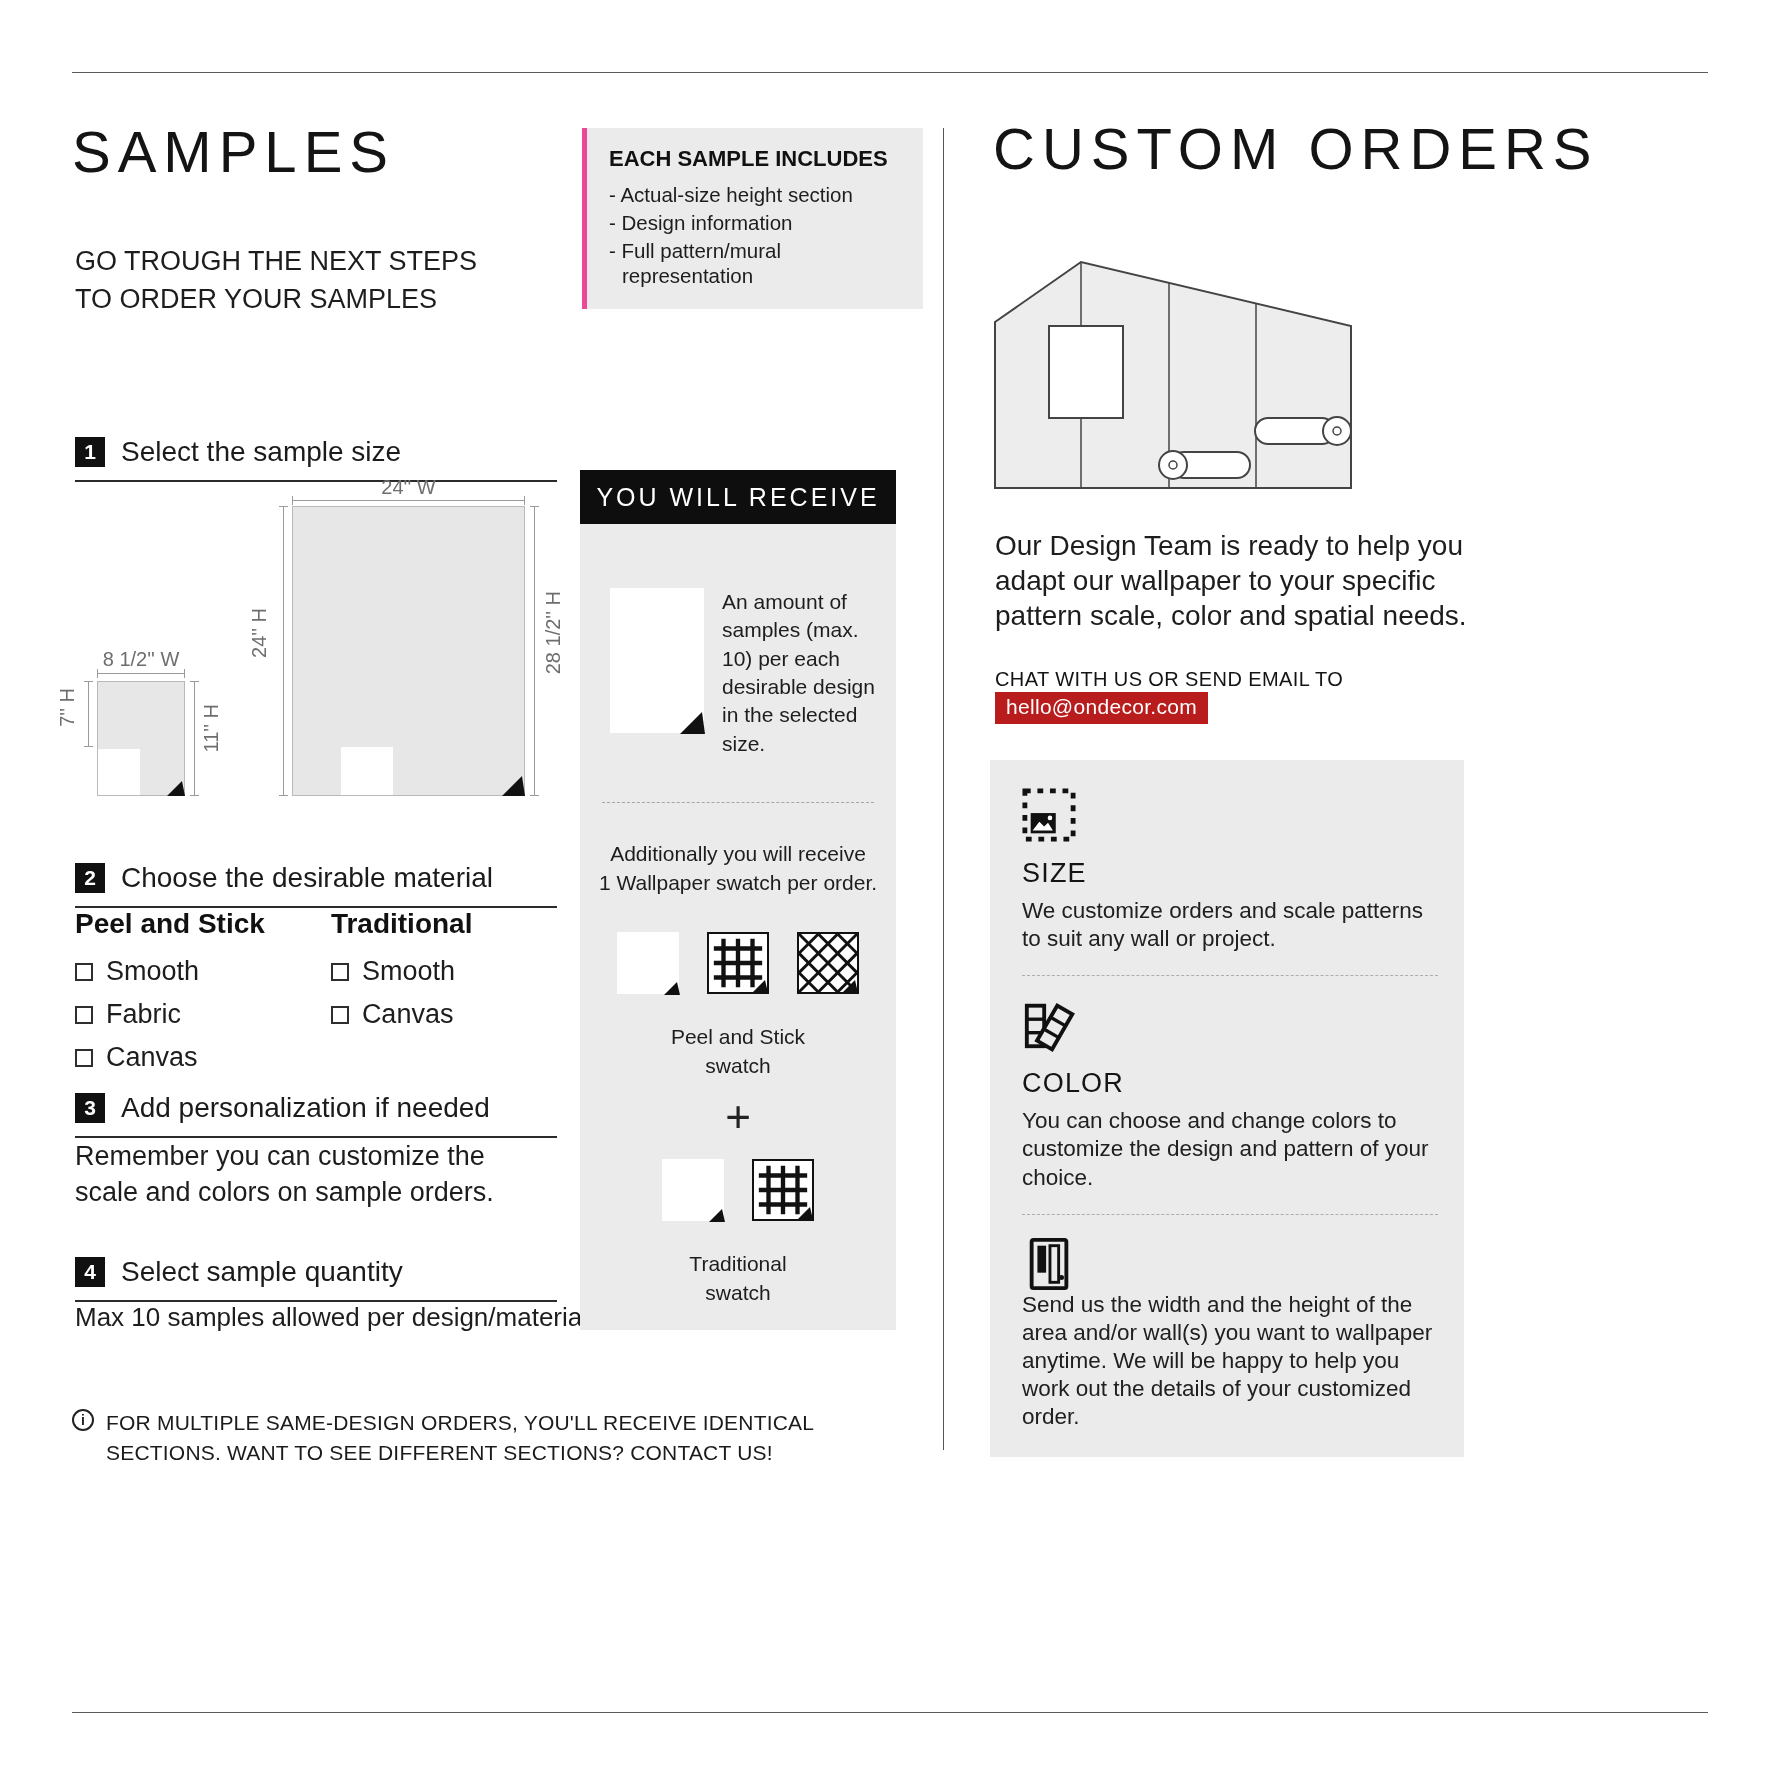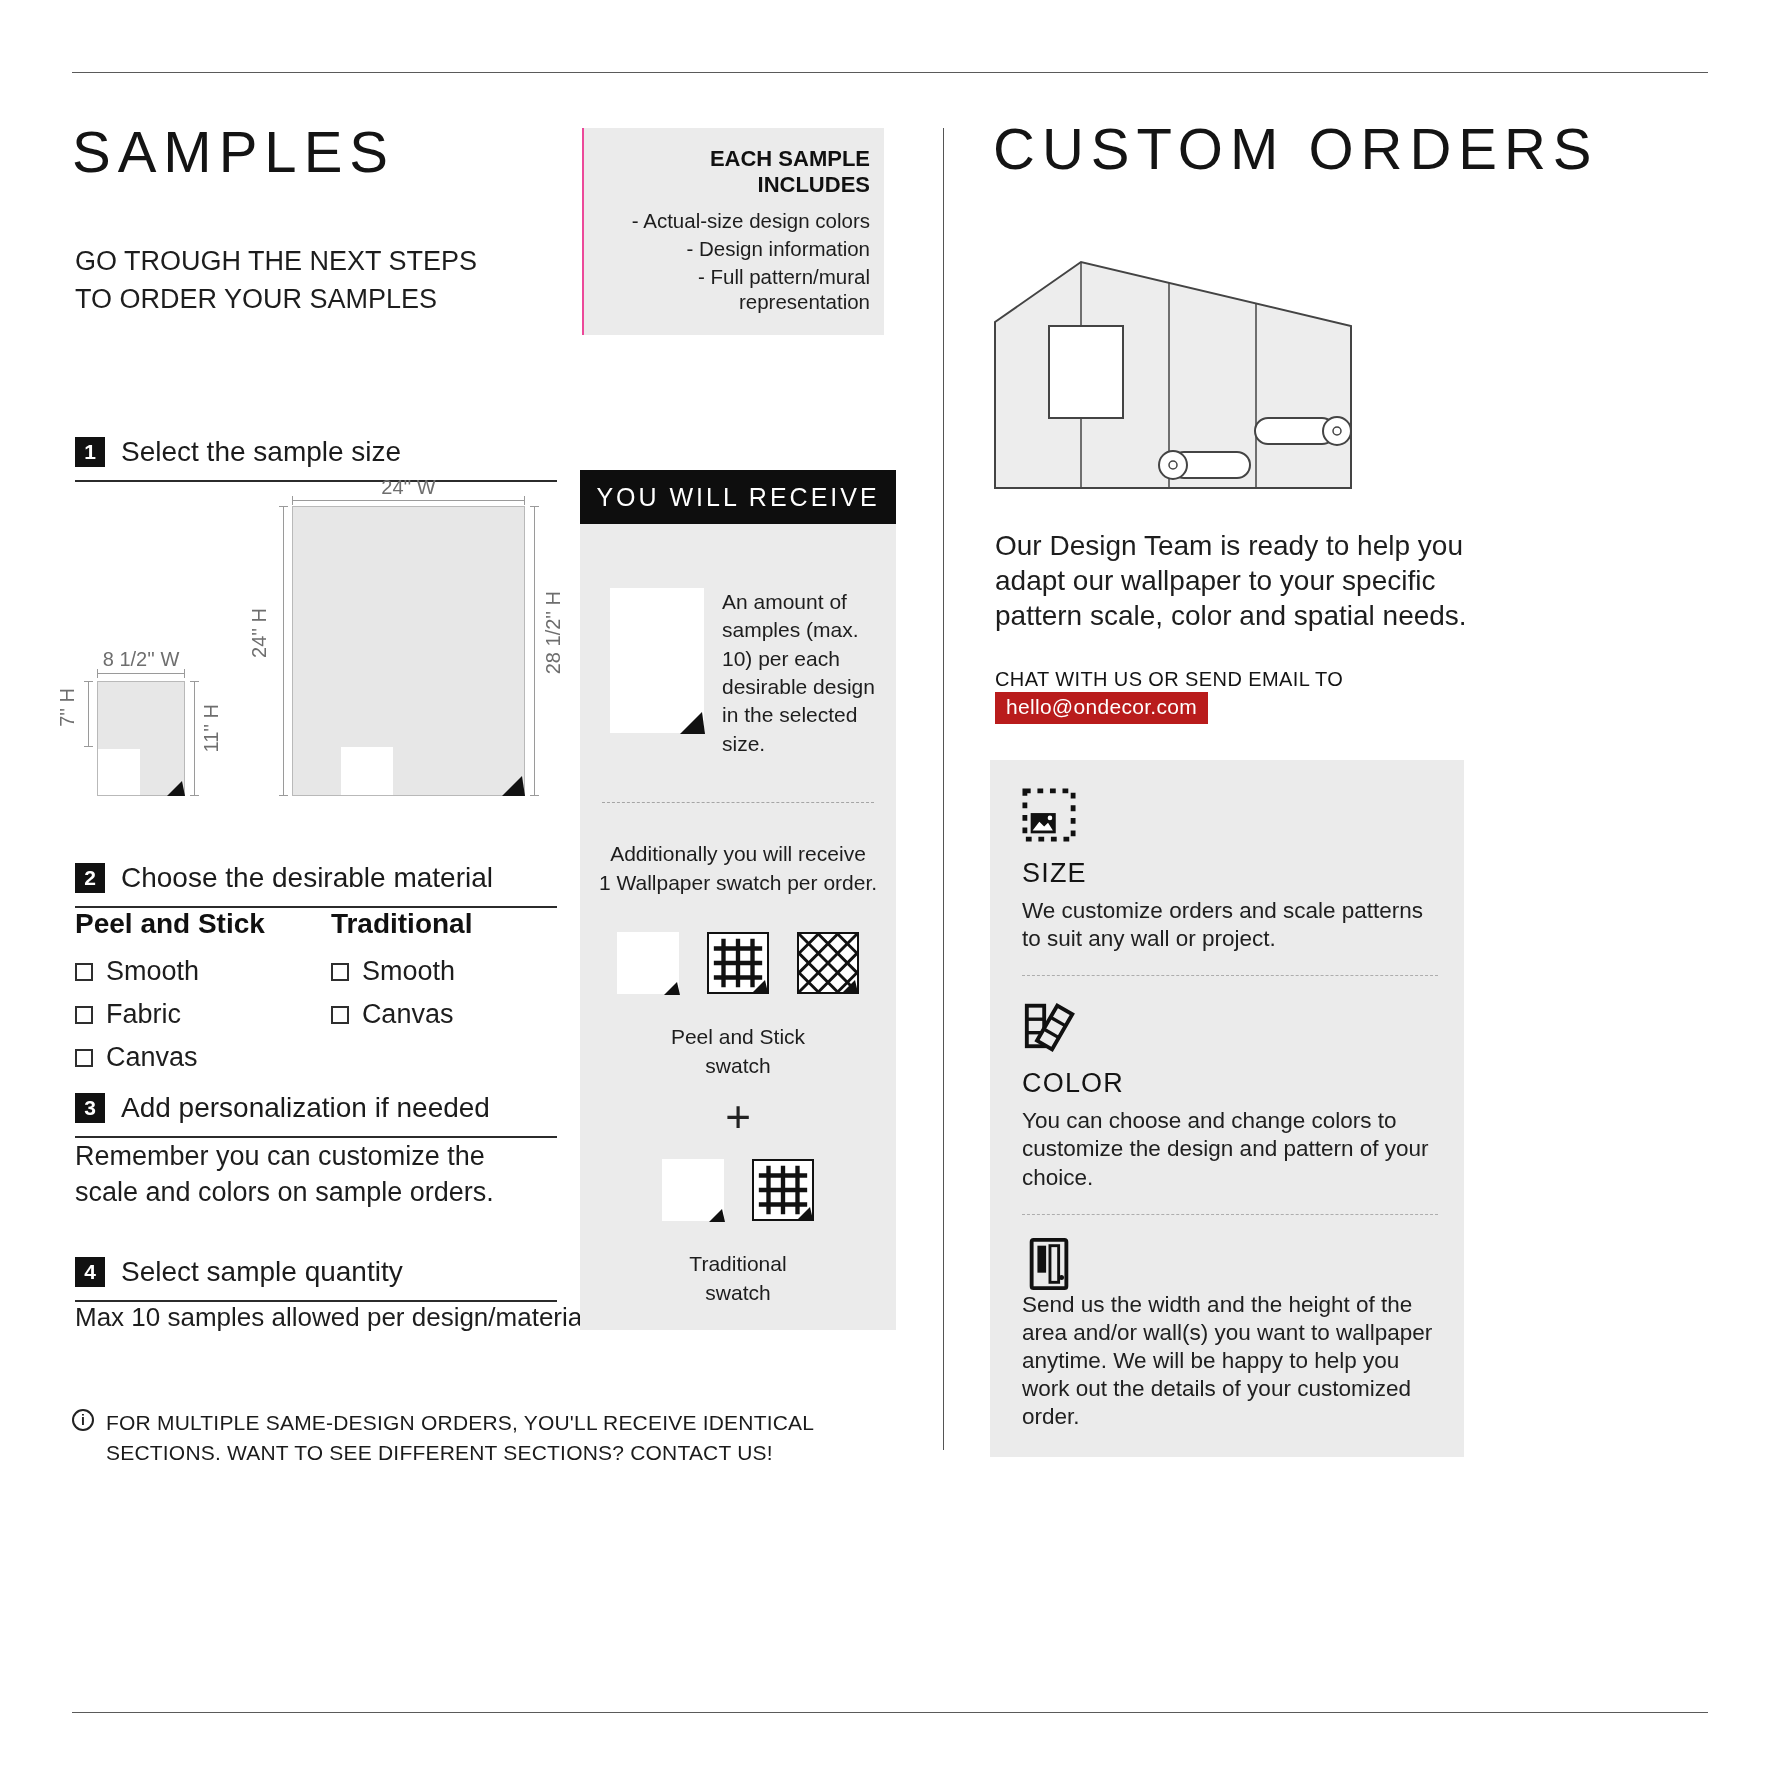--- a/index.html
+++ b/index.html
@@ -16,22 +16,22 @@
   
   .big-title { position:absolute; font-size:58px; letter-spacing:7px; font-weight:500; color:#141414; }
   .samples-title { left:72px; top:118px; }
   .custom-title { left:993px; top:115px; }
 
   
   .intro { position:absolute; left:75px; top:243px; font-size:27px; line-height:1.4; color:#1d1d1d; }
 
   
   .includes-box {
-    position:absolute; left:582px; top:128px; width:302px; min-height:172px;
-    background:#ebebeb; border-left:2px solid #ec4899; padding:18px 14px 18px 22px;text-align:right;
+    position:absolute; left:582px; top:128px; width:341px; min-height:172px;
+    background:#ebebeb; border-left:5px solid #ec4899; padding:18px 14px 18px 22px;
   }
   .includes-box h3 { font-size:22px; font-weight:bold; margin-bottom:10px; color:#111; }
   .includes-box ul { list-style:none; }
   .includes-box li { font-size:20.5px; line-height:1.22; padding-left:13px; text-indent:-13px; margin-bottom:3px; color:#1d1d1d; }
 
   
   .step {
     position:absolute; left:75px; width:482px; display:flex; align-items:center; gap:16px;
     border-bottom:2px solid #2b2b2b; padding-bottom:12px;
   }
@@ -133,21 +133,21 @@
   <h1 class="big-title samples-title">SAMPLES</h1>
 
   <div class="intro">
     <div>GO TROUGH THE NEXT STEPS</div>
     <div>TO ORDER YOUR SAMPLES</div>
   </div>
 
   <div class="includes-box">
     <h3>EACH SAMPLE INCLUDES</h3>
     <ul>
-      <li>- Actual-size design colors</li>
+      <li>- Actual-size height section</li>
       <li>- Design information</li>
       <li>- Full pattern/mural representation</li>
     </ul>
   </div>
 
   <div class="step step-1">
     <span class="step-num">1</span>
     <span class="step-title">Select the sample size</span>
   </div>
 

